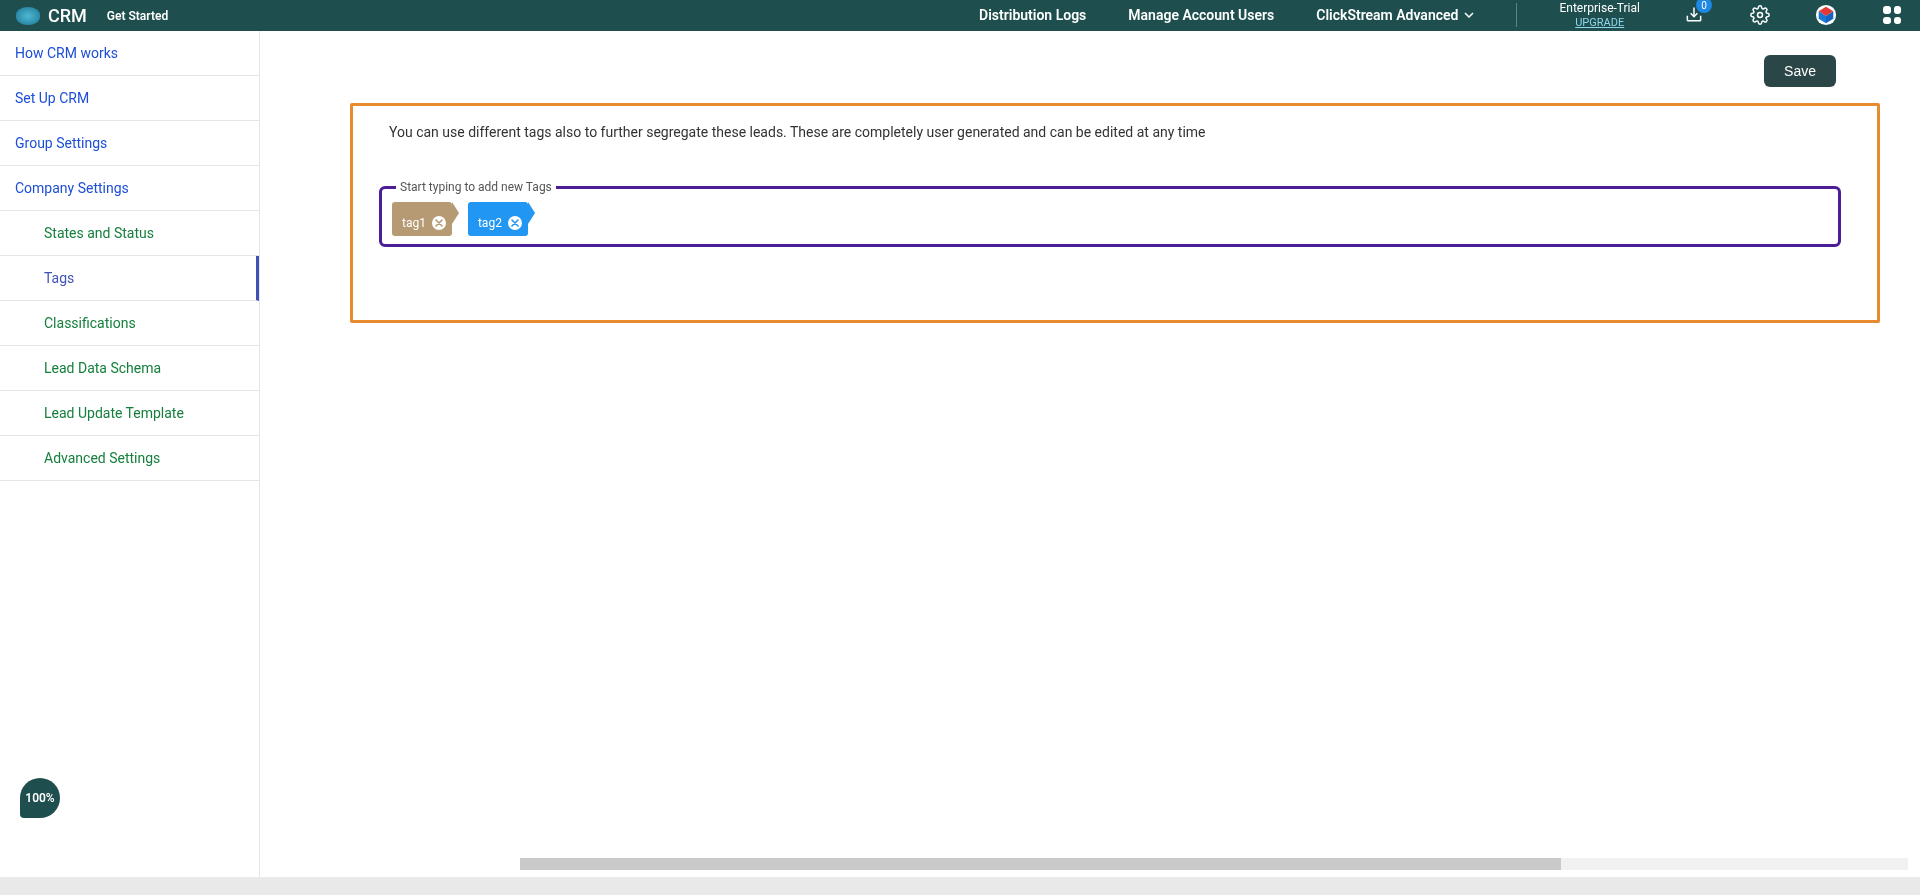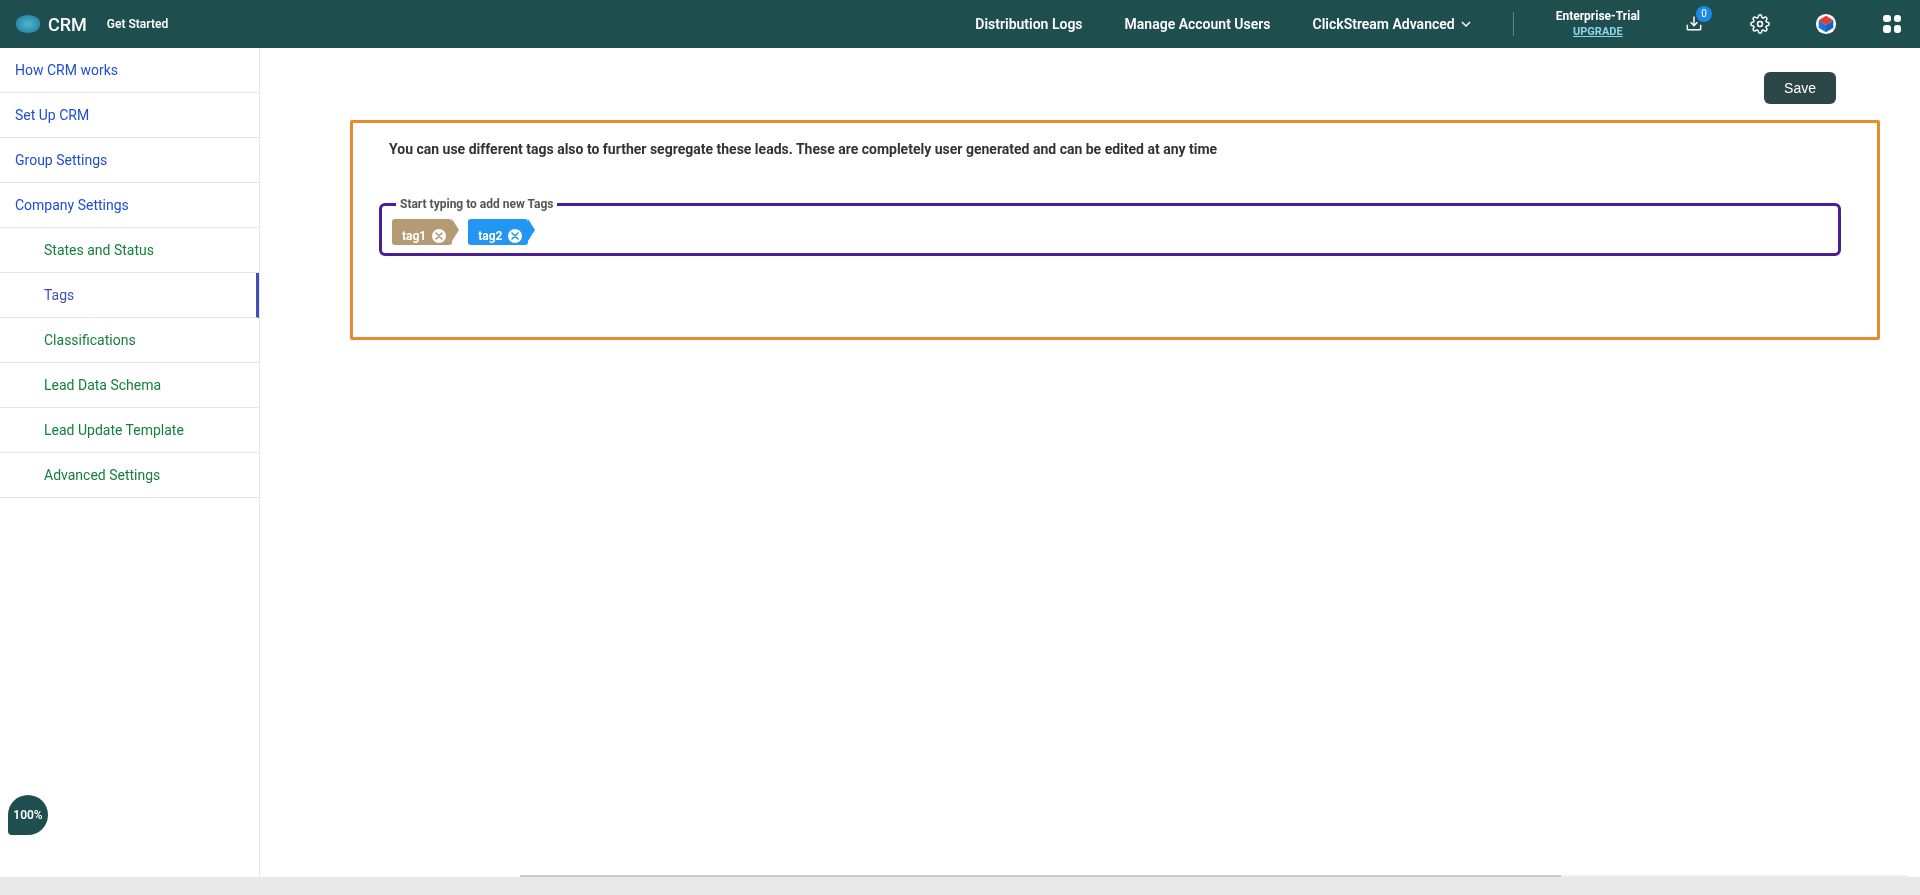--- a/index.html
+++ b/index.html
@@ -1,41 +1,41 @@
 <!DOCTYPE html>
 <html><head>
 <meta charset="utf-8">
 <style>
 * { margin: 0; padding: 0; box-sizing: border-box; }
 body { font-family: -apple-system, BlinkMacSystemFont, "Segoe UI", Roboto, Arial, sans-serif; background: #fff; overflow: hidden; }
 
 
 .header {
   background: #1f4e4e;
-  height: 48px;
+  height: 31px;
   display: flex;
   align-items: center;
   padding: 0 16px;
   color: #fff;
 }
 .header-left { display: flex; align-items: center; gap: 20px; }
 .logo-wrap { display: flex; align-items: center; gap: 8px; }
 .logo-icon {
   width: 24px; height: 18px;
   background: radial-gradient(ellipse at center, #4fb8d1 0%, #2a8aa8 70%);
   border-radius: 50% / 45%;
   position: relative;
 }
 .logo-text { font-size: 18px; font-weight: 500; color: #fff; }
 .nav-link { color: #fff; font-size: 12px; font-weight: 600; cursor: pointer; }
 .header-right { margin-left: auto; display: flex; align-items: center; gap: 42px; }
 .header-nav-item { color: #fff; font-size: 14px; font-weight: 600; cursor: pointer; display: flex; align-items: center; gap: 6px; }
 .chevron-down { width: 10px; height: 6px; }
 .divider-v { width: 1px; height: 24px; background: rgba(255,255,255,0.3); }
-.trial-box { text-align: center; line-height: 1.3; font-weight: bold; }
+.trial-box { text-align: center; line-height: 1.3; }
 .trial-line1 { font-size: 12px; color: #fff; }
 .trial-line2 { font-size: 11px; color: #8fd4e8; text-decoration: underline; cursor: pointer; }
 .icon-btn { position: relative; cursor: pointer; display: flex; align-items: center; justify-content: center; width: 24px; height: 24px; }
 .badge {
   position: absolute; top: -6px; right: -6px;
   background: #1e88e5; color: #fff;
   border-radius: 10px; min-width: 16px; height: 16px;
   font-size: 10px; display: flex; align-items: center; justify-content: center;
   padding: 0 4px;
 }
@@ -65,21 +65,21 @@
   border-bottom: 1px solid #e5e5e5;
   cursor: pointer;
 }
 .sidebar-subitem.active {
   color: #3f51b5;
   border-right: 3px solid #3f51b5;
 }
 
 .percent-bubble {
   position: absolute;
-  left: 8px; bottom: 60px;
+  left: 20px; bottom: 60px;
   width: 40px; height: 40px;
   background: #1f4e4e;
   border-radius: 50% 50% 50% 0;
   transform: rotate(0deg);
   display: flex; align-items: center; justify-content: center;
   color: #fff; font-size: 12px; font-weight: 600;
   border-top-left-radius: 50%;
   border-top-right-radius: 50%;
   border-bottom-right-radius: 50%;
   border-bottom-left-radius: 4px;
@@ -102,21 +102,20 @@
   padding: 8px 20px;
   font-size: 14px;
   cursor: pointer;
 }
 
 .content-box {
   border: 3px solid #e88a2e;
   border-radius: 2px;
   min-height: 220px;
   padding: 18px 36px 60px 36px;
-  font-weight: bold;
 }
 .desc-text { font-size: 14px; color: #333; margin-bottom: 40px; }
 
 .tag-fieldset {
   border: 3px solid #4c1d95;
   border-radius: 6px;
   padding: 8px 10px 8px 10px;
   position: relative;
   margin-left: -10px;
 }
@@ -124,21 +123,21 @@
   font-size: 12px;
   color: #555;
   padding: 0 4px;
   margin-left: 4px;
 }
 .tag-row { display: flex; align-items: center; gap: 8px; flex-wrap: wrap; }
 .tag-chip {
   display: inline-flex;
   align-items: center;
   gap: 6px;
-  height: 26px;
+  height: 34px;
   padding: 8px 6px 0 10px;
   color: #fff;
   font-size: 12px;
   border-radius: 3px;
   position: relative;
 }
 .tag-chip.brown { background: #b59a73; }
 .tag-chip.blue  { background: #2196f3; }
 .tag-chip::after {
   content: "";

